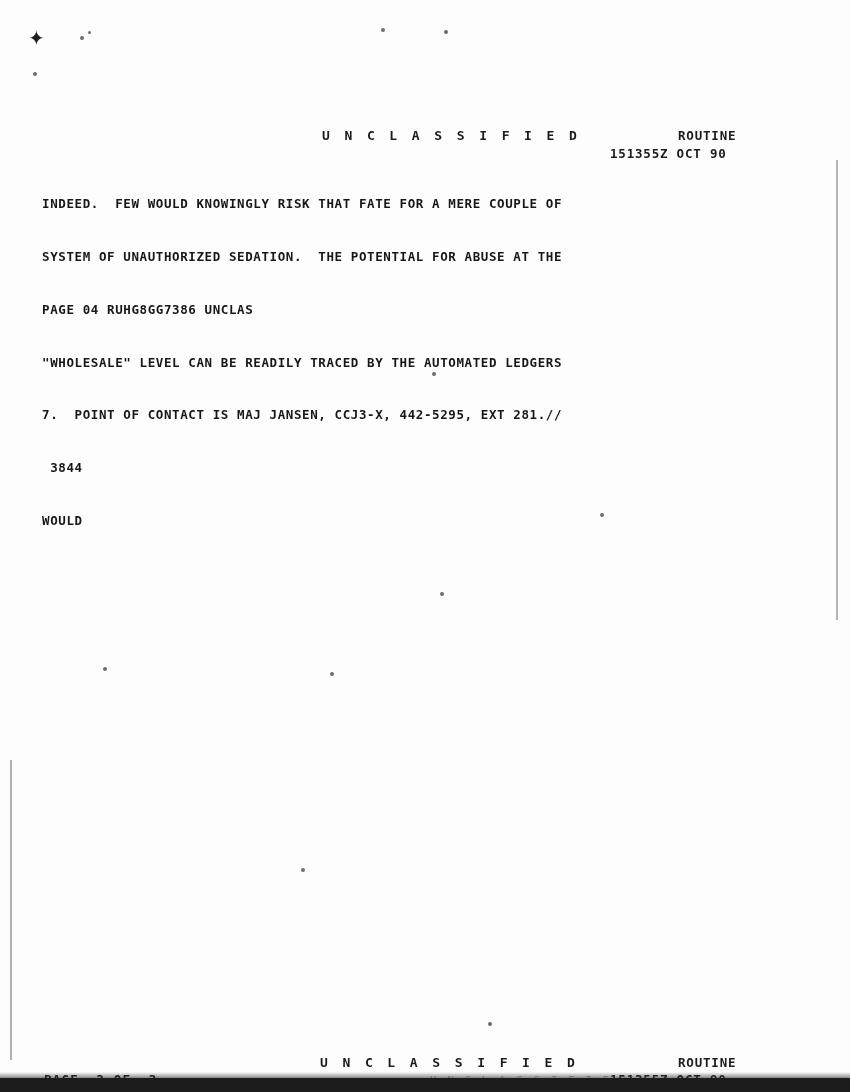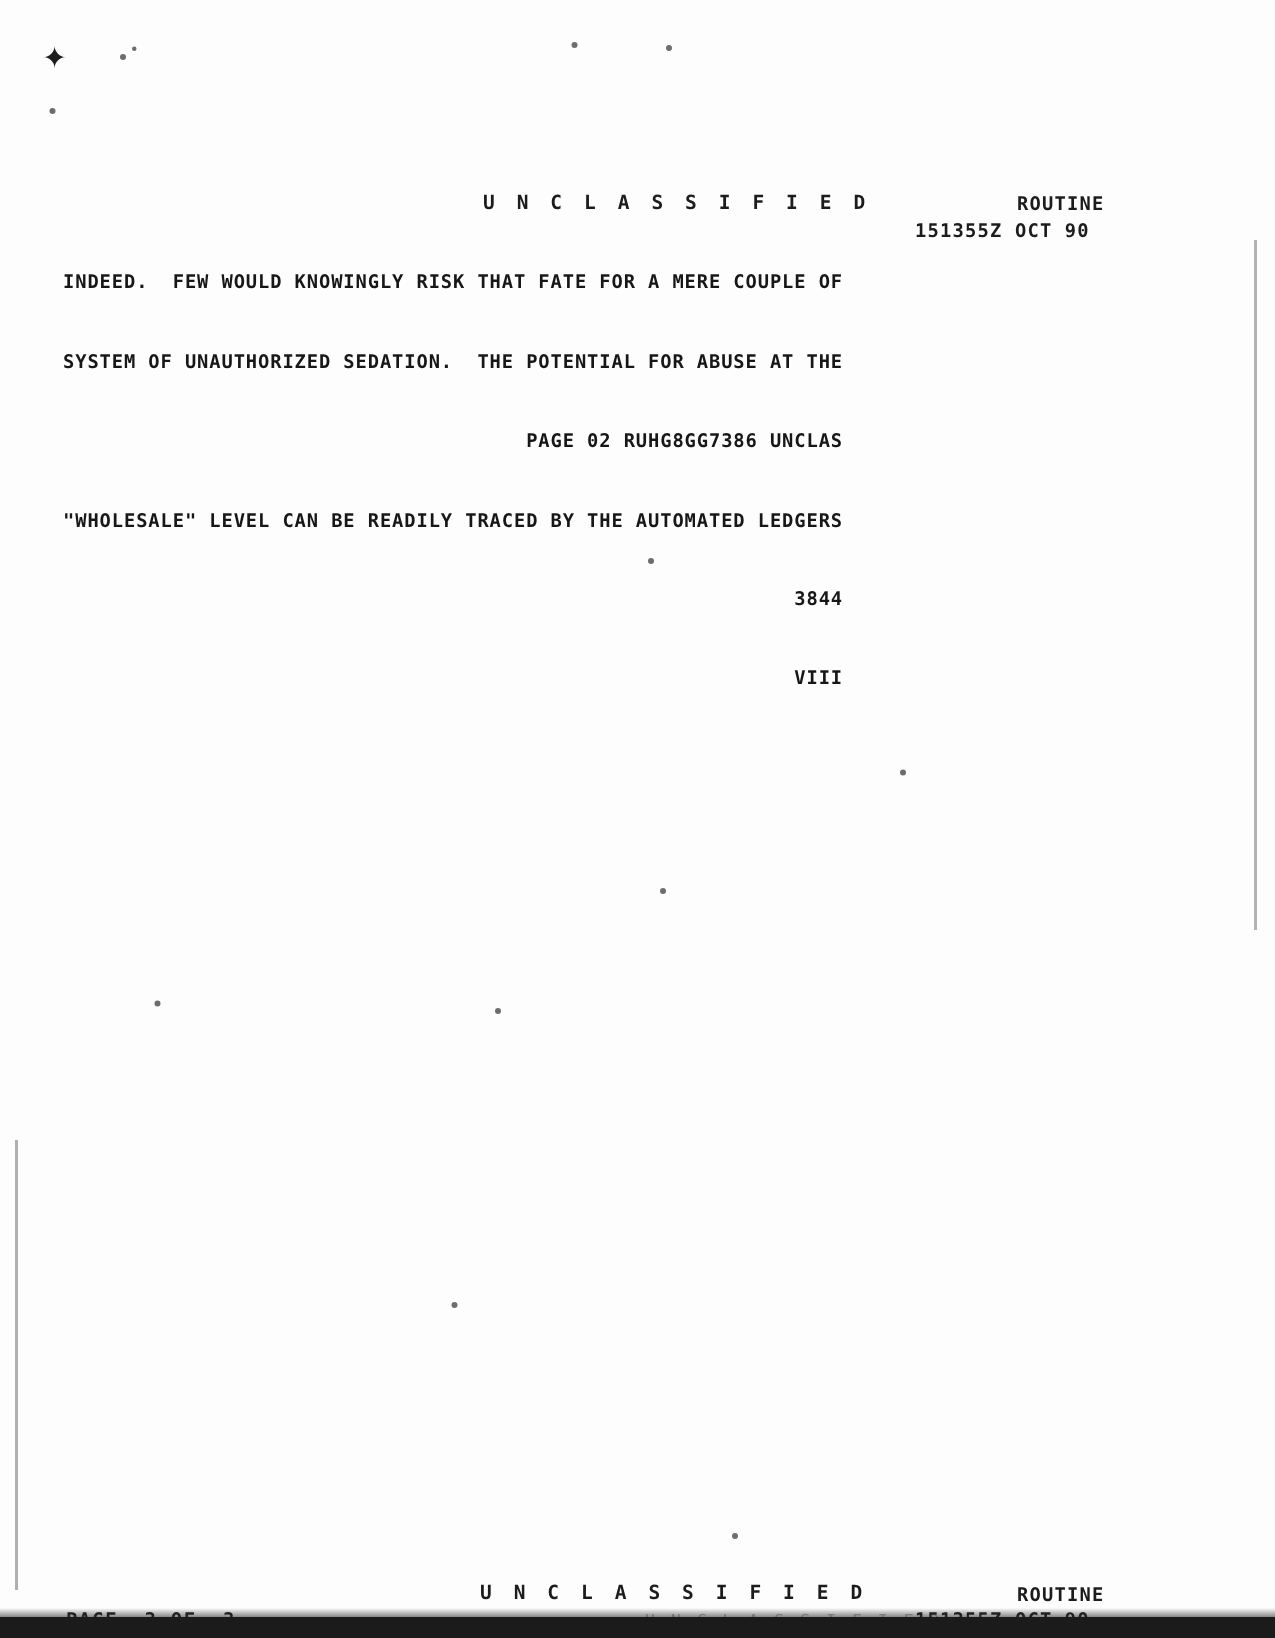--- a/index.html
+++ b/index.html
@@ -116,23 +116,22 @@
     letter-spacing: 0.8px;
     font-weight: bold;
     color: #1c1c1c;
     white-space: pre;
     font-family: "DejaVu Sans Mono", monospace;
   }
 
   .body-block {
     position: absolute;
     left: 42px;
-    top: 144px;
+    top: 160px;
     line-height: 17.6px;
-    text-align: right;
   }
 
   .footer-class {
     position: absolute;
     left: 320px;
     top: 1055px;
     font-size: 13px;
     letter-spacing: 3.4px;
     font-weight: bold;
     color: #1c1c1c;
@@ -209,24 +208,25 @@
 
   <div class="header-class">U N C L A S S I F I E D</div>
 
   <div class="header-precedence">ROUTINE</div>
 
   <div class="header-dtg">151355Z OCT 90</div>
 
   <div class="tty body-block">
     <div>INDEED.  FEW WOULD KNOWINGLY RISK THAT FATE FOR A MERE COUPLE OF</div>
     <div>SYSTEM OF UNAUTHORIZED SEDATION.  THE POTENTIAL FOR ABUSE AT THE</div>
-    <div>PAGE 02 RUHG8GG7386 UNCLAS</div>
+    <div>PAGE 04 RUHG8GG7386 UNCLAS</div>
     <div>"WHOLESALE" LEVEL CAN BE READILY TRACED BY THE AUTOMATED LEDGERS</div>
+    <div>7.  POINT OF CONTACT IS MAJ JANSEN, CCJ3-X, 442-5295, EXT 281.//</div>
     <div> 3844</div>
-    <div>VIII</div>
+    <div>WOULD</div>
   </div>
 
   <div class="footer-class">U N C L A S S I F I E D</div>
 
   <div class="ghost">U N C L A S S I F I E D</div>
 
   <div class="footer-precedence">ROUTINE</div>
 
   <div class="footer-dtg">151355Z OCT 90</div>
 

